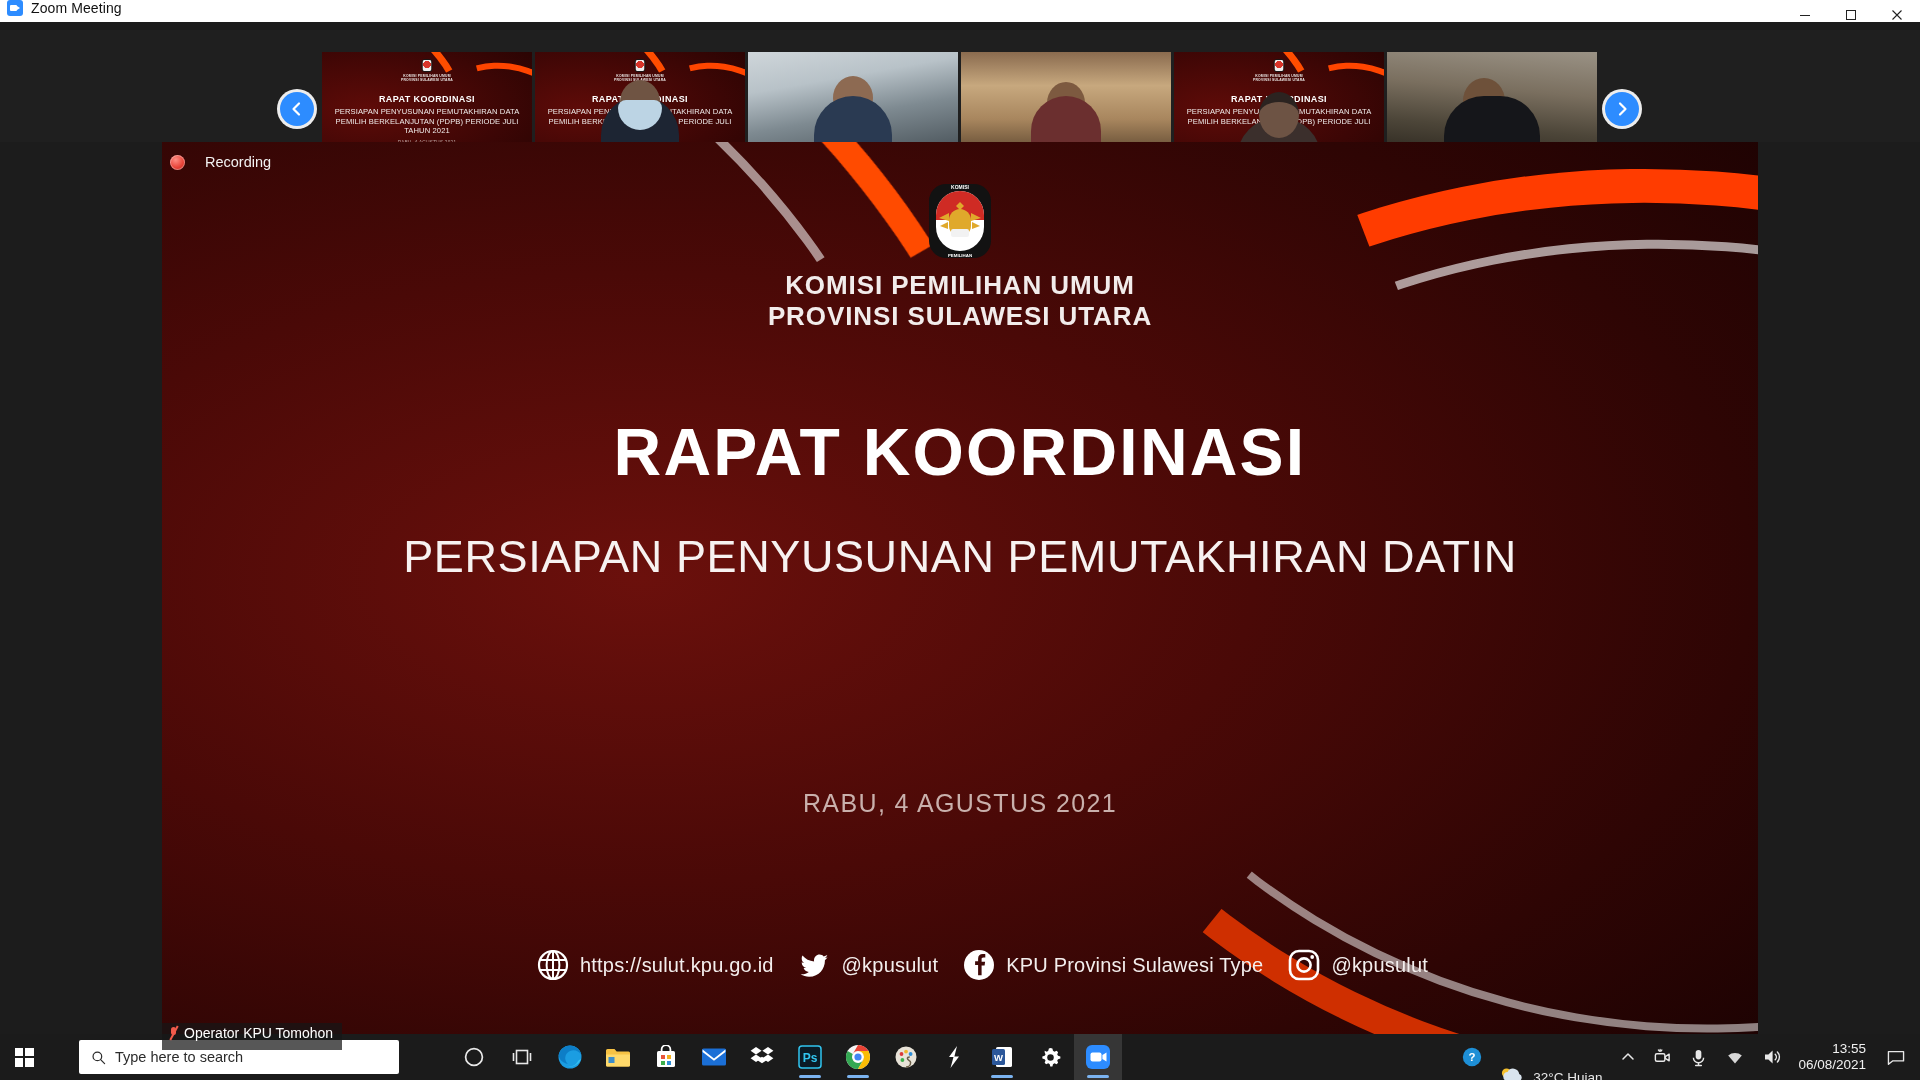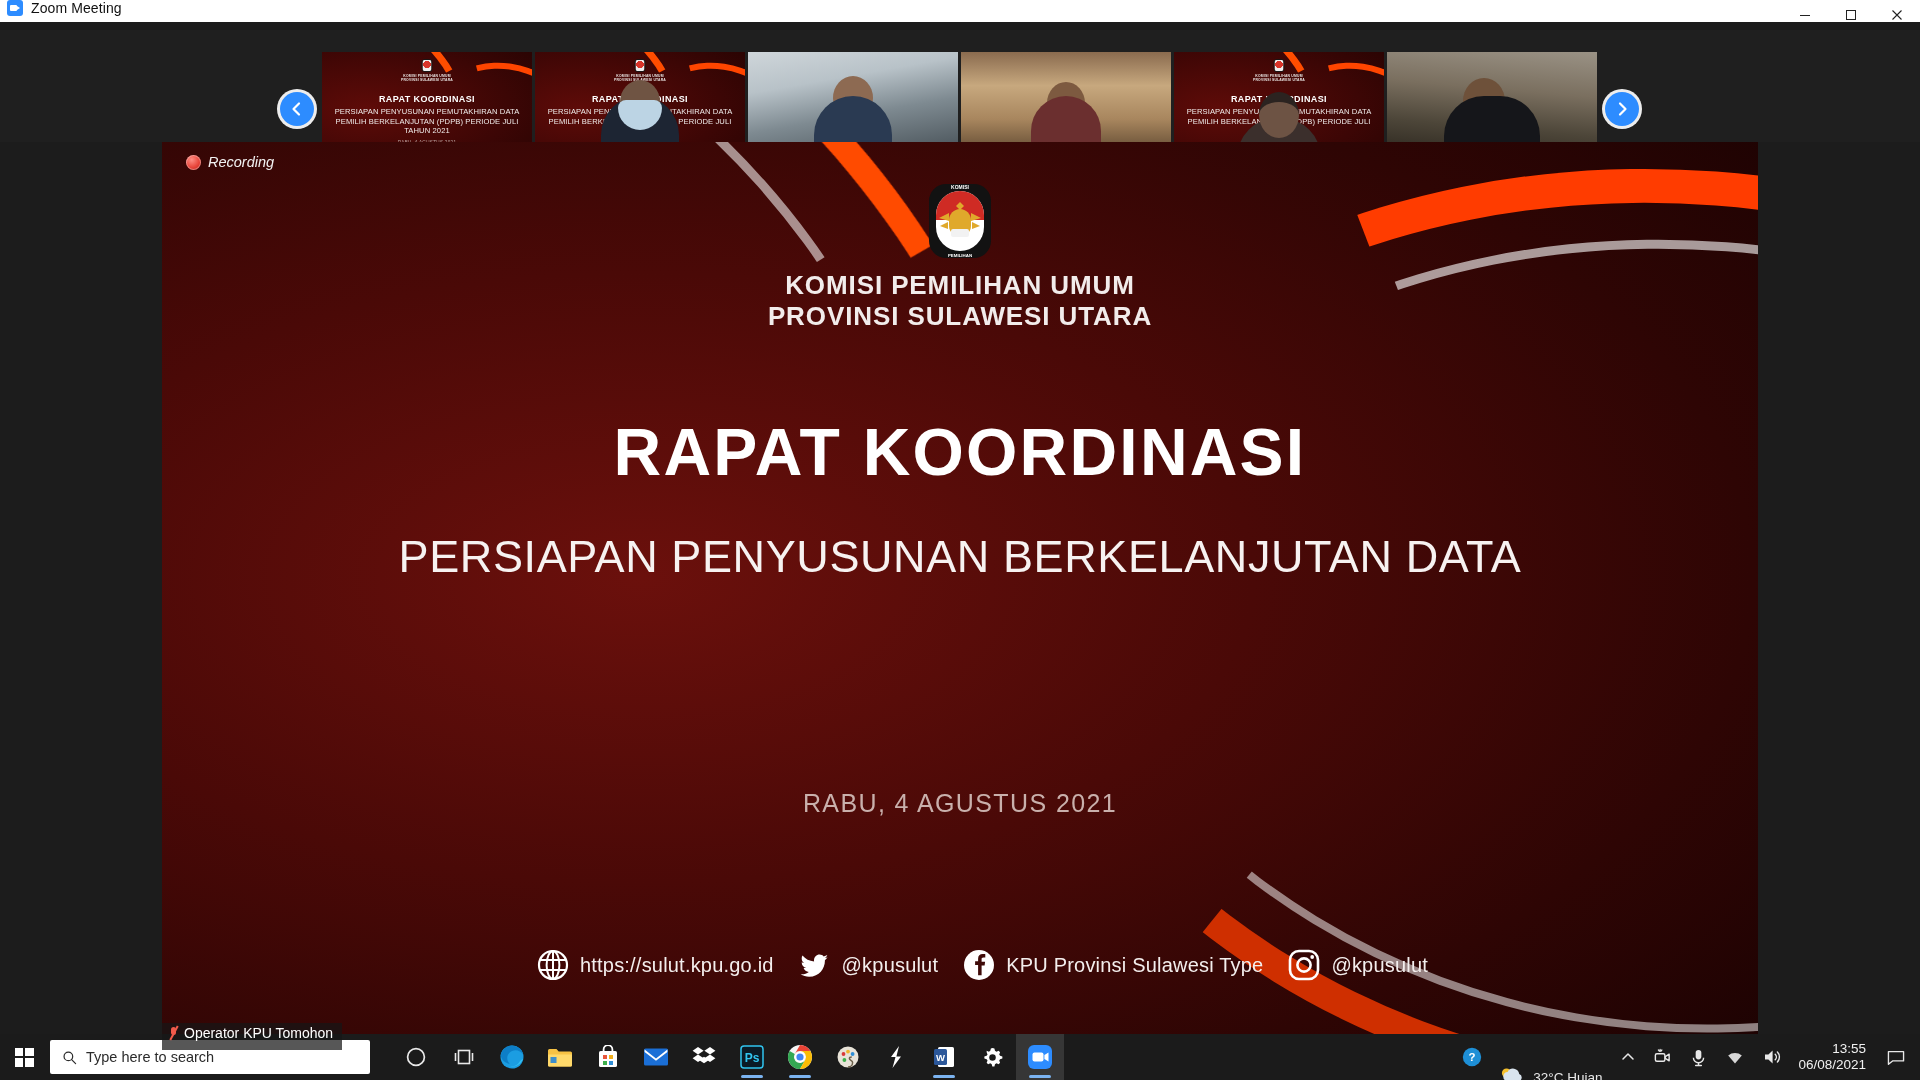--- a/index.html
+++ b/index.html
@@ -230,22 +230,22 @@
     border-width: 9px; border-right-color: #ffe3c6; border-top-color: rgba(255,255,255,.6);
     transform: rotate(24deg);
   }
   .sa8 {
     left: -560px; bottom: -620px; width: 1300px; height: 1180px;
     border-width: 18px; border-bottom-color: #e64a00; border-left-color: #ff6a00;
     transform: rotate(-16deg);
   }
 
   .rec-badge {
-    position: absolute; left: 24px; top: 12px; z-index: 9;
-    display: flex; align-items: center; gap: 7px; font-style: italic;
+    position: absolute; left: 8px; top: 12px; z-index: 9;
+    display: flex; align-items: center; gap: 20px;
   }
   .rec-dot {
     width: 15px; height: 15px; border-radius: 50%;
     background: radial-gradient(circle at 38% 32%, #ff8e84 0%, #e8453a 55%, #b51f16 100%);
     box-shadow: 0 0 0 1px rgba(255,255,255,.35) inset;
   }
   .rec-text { color: #f2f2f2; font-size: 14.5px; }
 
   .emblem {
     position: absolute; left: 50%; top: 40px; transform: translateX(-50%);
@@ -279,21 +279,21 @@
   .presenter-tag {
     position: absolute; left: 0; bottom: 0; z-index: 9;
     display: flex; align-items: center; gap: 5px;
     background: rgba(22,22,22,.72); padding: 2px 9px 9px 6px;
   }
   .presenter-tag .label { color: #fff; font-size: 14px; }
 
   
   .taskbar {
     position: absolute; left: 0; bottom: 0; width: 1920px; height: 46px;
-    background: #1b1b1b; display: flex; align-items: center;
+    background: #1b1b1b; display: flex; align-items: center; gap: 29px;
   }
   .start-btn { width: 48px; height: 46px; display: flex; align-items: center; justify-content: center; }
   .win-logo {
     width: 19px; height: 19px;
     display: grid; grid-template-columns: 1fr 1fr; grid-template-rows: 1fr 1fr; gap: 2px;
   }
   .win-logo i { background: #fff; display: block; }
   .search-box {
     width: 320px; height: 34px; background: #fff; border-radius: 2px;
     display: flex; align-items: center; gap: 9px; padding: 0 12px;
@@ -492,21 +492,21 @@
         </svg>
 
         <div class="slide-org">
           <div>KOMISI PEMILIHAN UMUM</div>
           <div>PROVINSI SULAWESI UTARA</div>
         </div>
 
         <div class="slide-title">RAPAT KOORDINASI</div>
 
         <div class="slide-sub">
-          <div>PERSIAPAN PENYUSUNAN BERKELANJUTAN DATA</div>
+          <div>PERSIAPAN PENYUSUNAN PEMUTAKHIRAN DATIN</div>
         </div>
 
         <div class="slide-date">RABU, 4 AGUSTUS 2021</div>
 
         <div class="socials">
 
           <div class="social">
             <svg class="sc-ico" viewBox="0 0 34 34">
               <circle cx="17" cy="17" r="14" fill="none" stroke="#fff" stroke-width="2.2"></circle>
               <ellipse cx="17" cy="17" rx="6.4" ry="14" fill="none" stroke="#fff" stroke-width="2"></ellipse>

